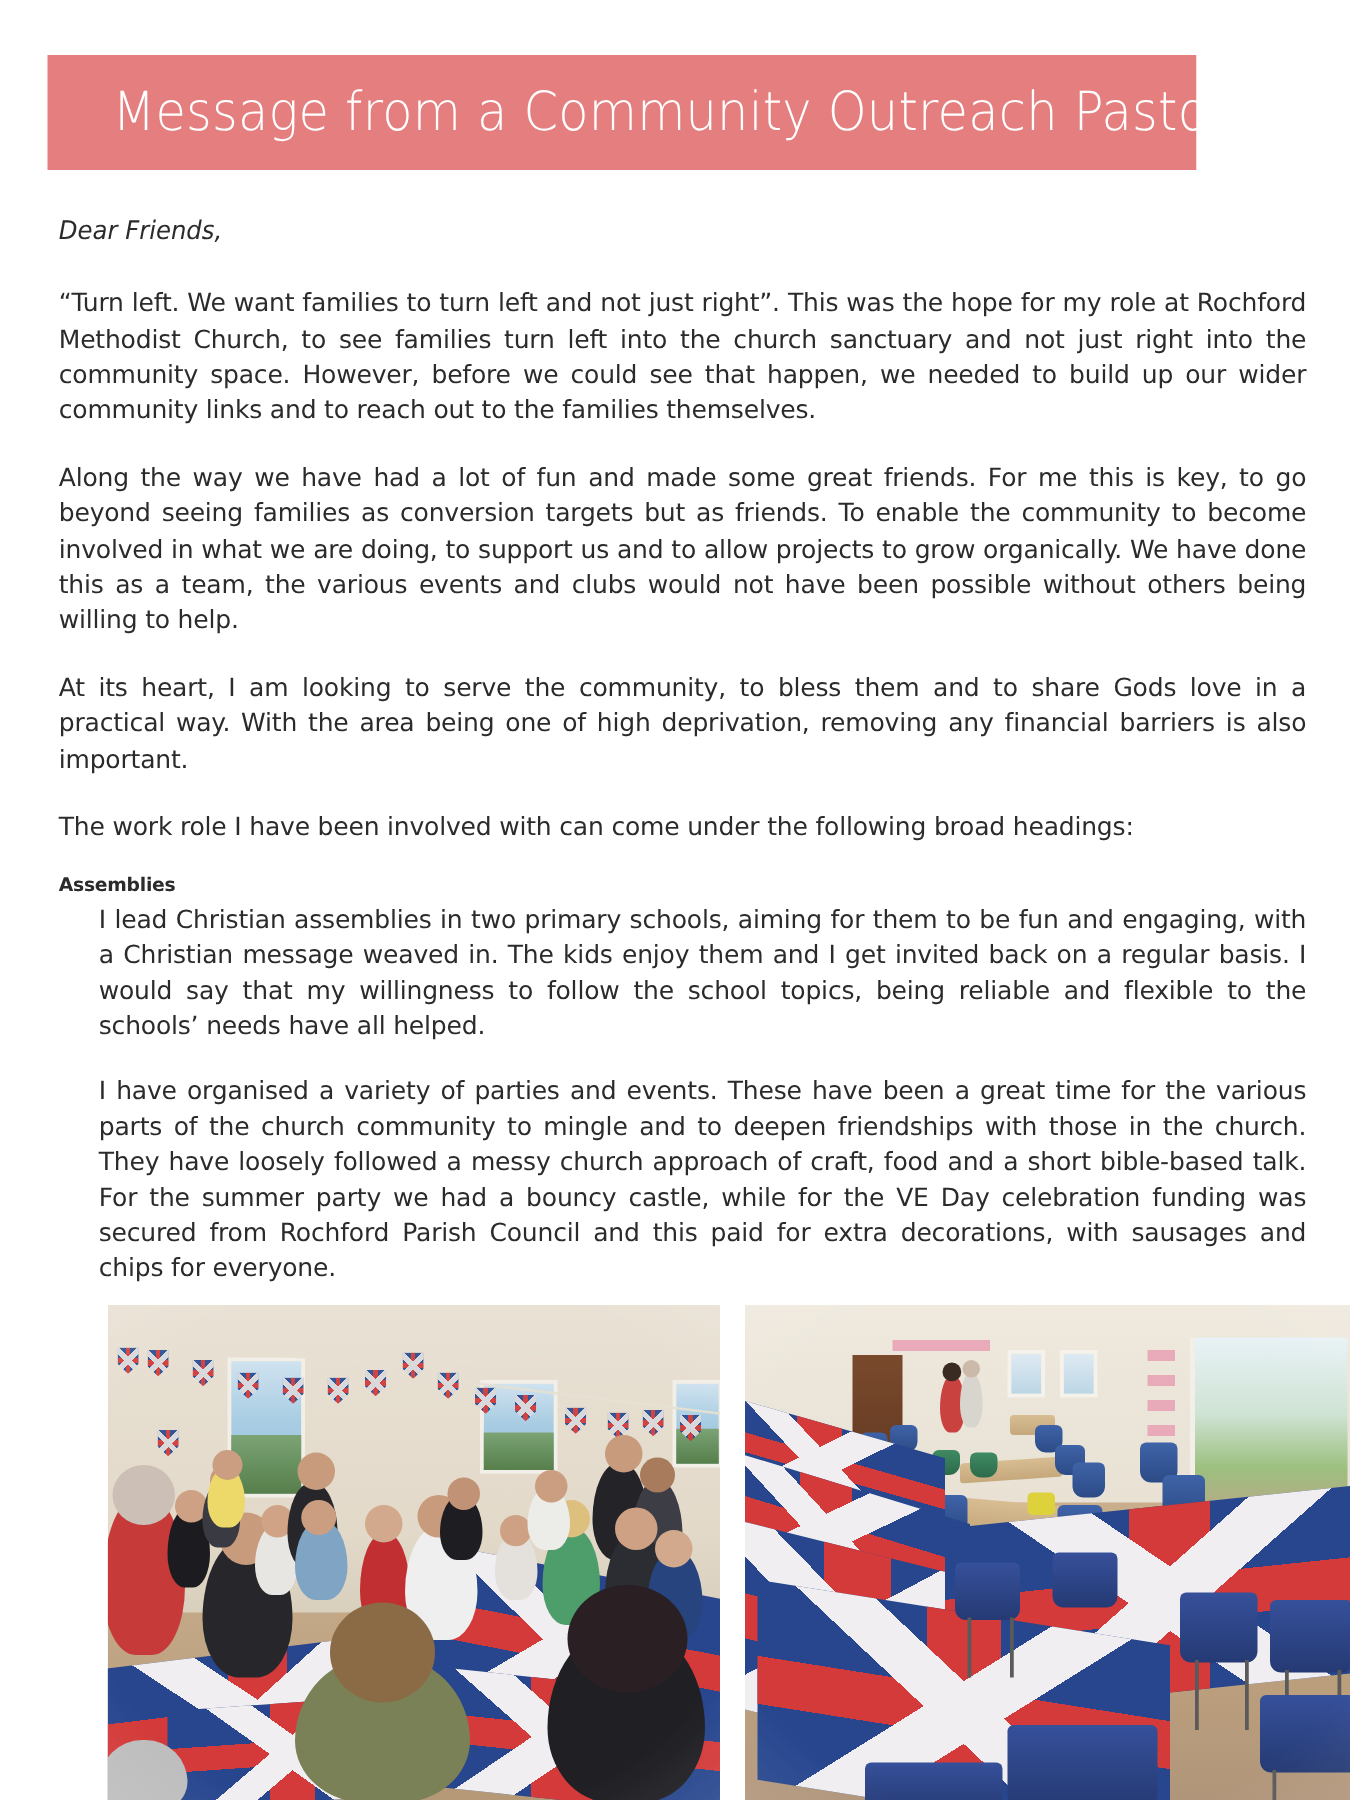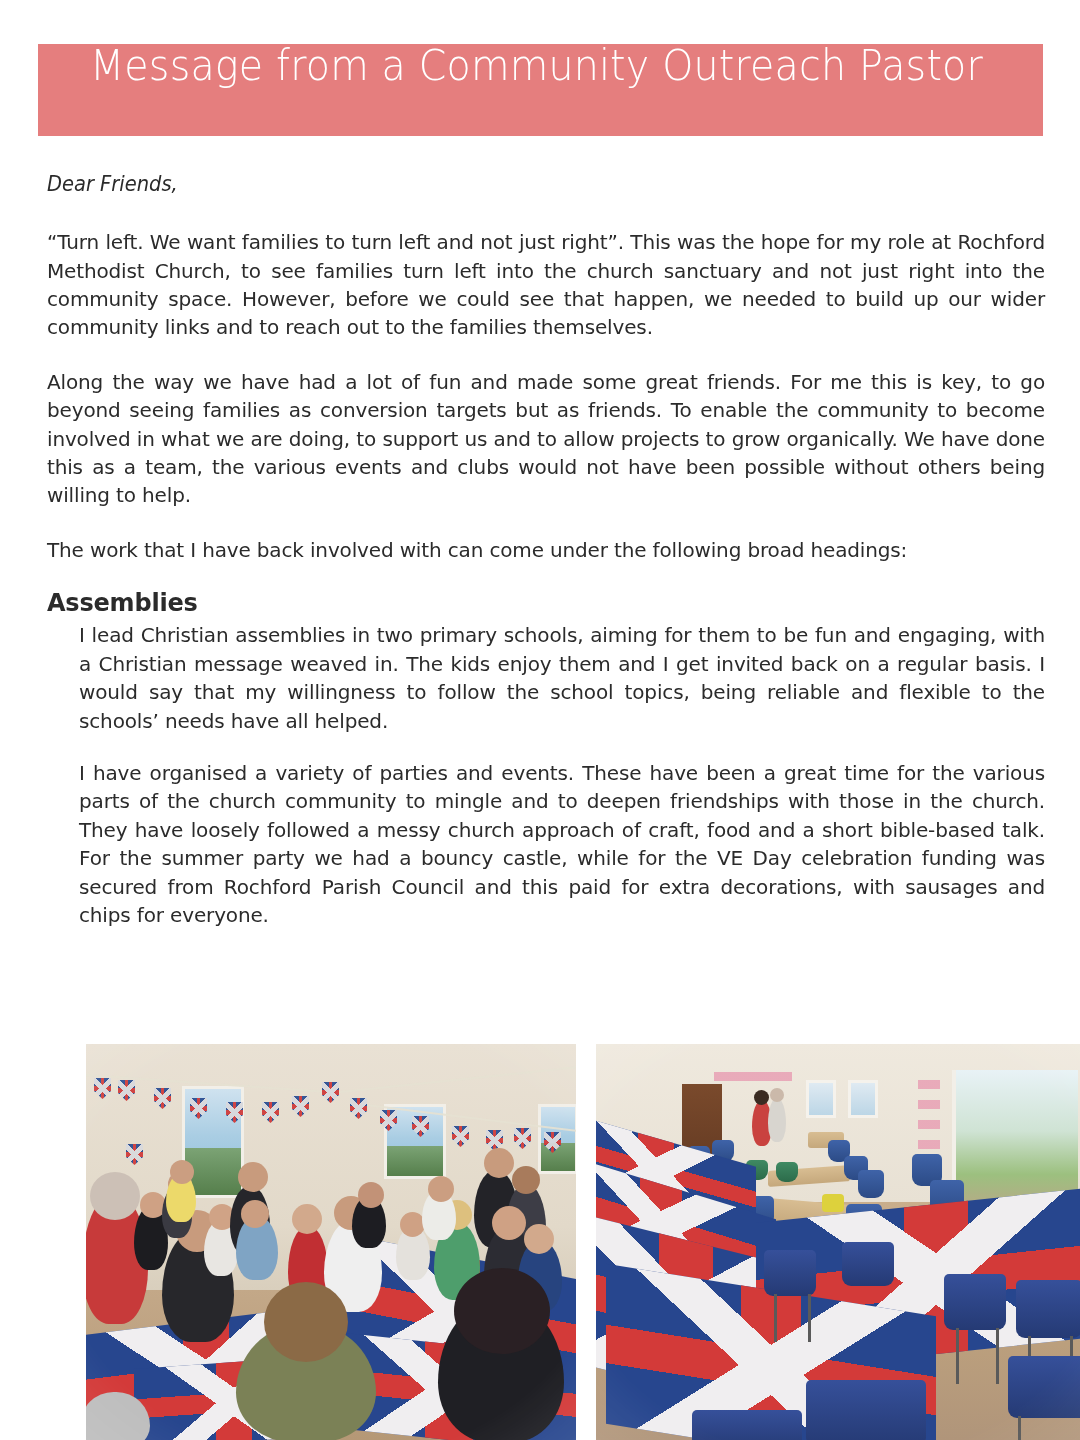--- a/index.html
+++ b/index.html
@@ -20,25 +20,25 @@
     position: absolute;
     inset: 0;
     background: #ffffff;
   }
 
   
   .title-banner {
     position: absolute;
     left: 38px;
     top: 44px;
-    width: 1005px;
+    width: 919px;
     height: 92px;
     background: #e57e7e;
     display: flex;
-    align-items: flex-start;
+    align-items: center;
     box-sizing: border-box;
     padding-left: 52px;
   }
   .title-text {
     color: #ffffff;
     font-size: 43px;
     font-weight: 300;
     letter-spacing: 0.2px;
     line-height: 1;
     font-family: "DejaVu Sans", sans-serif;
@@ -77,21 +77,21 @@
   }
   p.para.tight {
     margin-bottom: 24px;
   }
   p.para.nojust {
     text-align: left;
   }
 
   h2.section-heading {
     margin: 0 0 2px 0;
-    font-size: 24px;
+    font-size: 15px;
     font-weight: 700;
     line-height: 1.3;
     font-family: "DejaVu Sans", sans-serif;
     letter-spacing: -0.2px;
   }
 
   .section-block {
     margin-bottom: 24px;
   }
   .section-block p.para {
@@ -235,22 +235,23 @@
   </div>
 
   <div class="content">
 
     <p class="salutation">Dear Friends,</p>
 
     <p class="para">“Turn left. We want families to turn left and not just right”. This was the hope for my role at Rochford Methodist Church, to see families turn left into the church sanctuary and not just right into the community space. However, before we could see that happen, we needed to build up our wider community links and to reach out to the families themselves.</p>
 
     <p class="para">Along the way we have had a lot of fun and made some great friends. For me this is key, to go beyond seeing families as conversion targets but as friends. To enable the community to become involved in what we are doing, to support us and to allow projects to grow organically. We have done this as a team, the various events and clubs would not have been possible without others being willing to help.</p>
 
-
-    <p class="para nojust tight">The work that I have back involved with can come under the following broad headings:</p>
+    <p class="para">At its heart, I am looking to serve the community, to bless them and to share Gods love in a practical way. With the area being one of high deprivation, removing any financial barriers is also important.</p>
+
+    <p class="para nojust tight">The work role I have been involved with can come under the following broad headings:</p>
 
     <div class="section-block">
       <h2 class="section-heading">Assemblies</h2>
       <p class="para">I lead Christian assemblies in two primary schools, aiming for them to be fun and engaging, with a Christian message weaved in. The kids enjoy them and I get invited back on a regular basis. I would say that my willingness to follow the school topics, being reliable and flexible to the schools’ needs have all helped.</p>
     </div>
 
     <div class="section-block">
       <p class="para">I have organised a variety of parties and events. These have been a great time for the various parts of the church community to mingle and to deepen friendships with those in the church. They have loosely followed a messy church approach of craft, food and a short bible-based talk.  For the summer party we had a bouncy castle, while for the VE Day celebration funding was secured from Rochford Parish Council and this paid for extra decorations, with sausages and chips for everyone.</p>
     </div>
 

